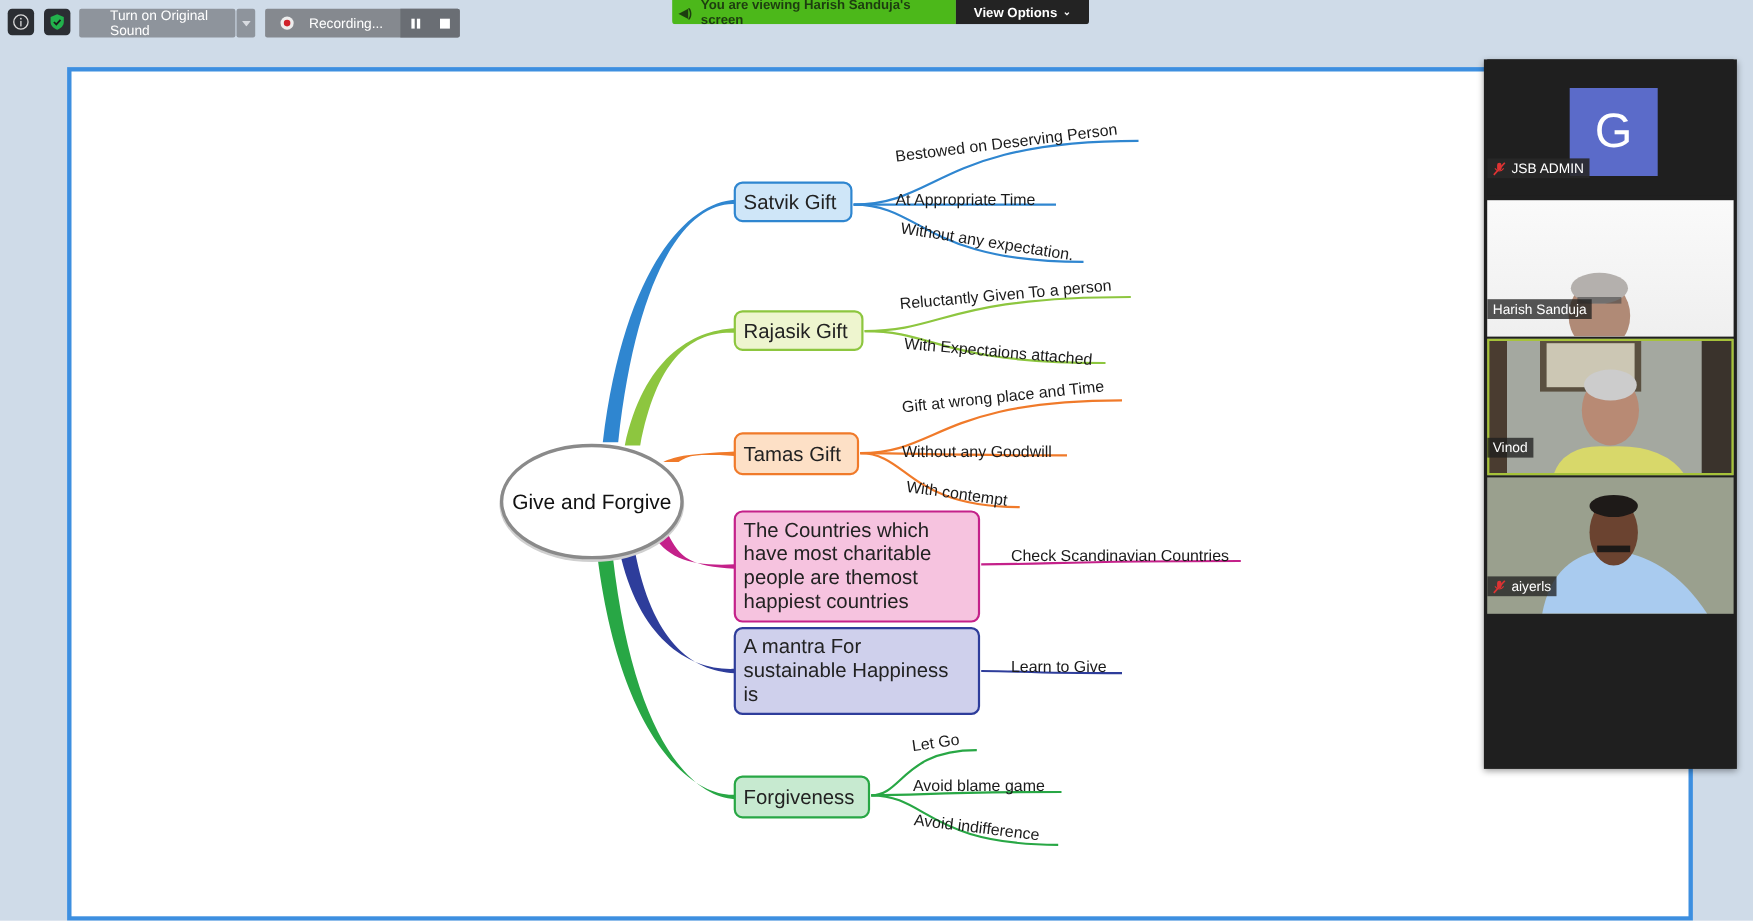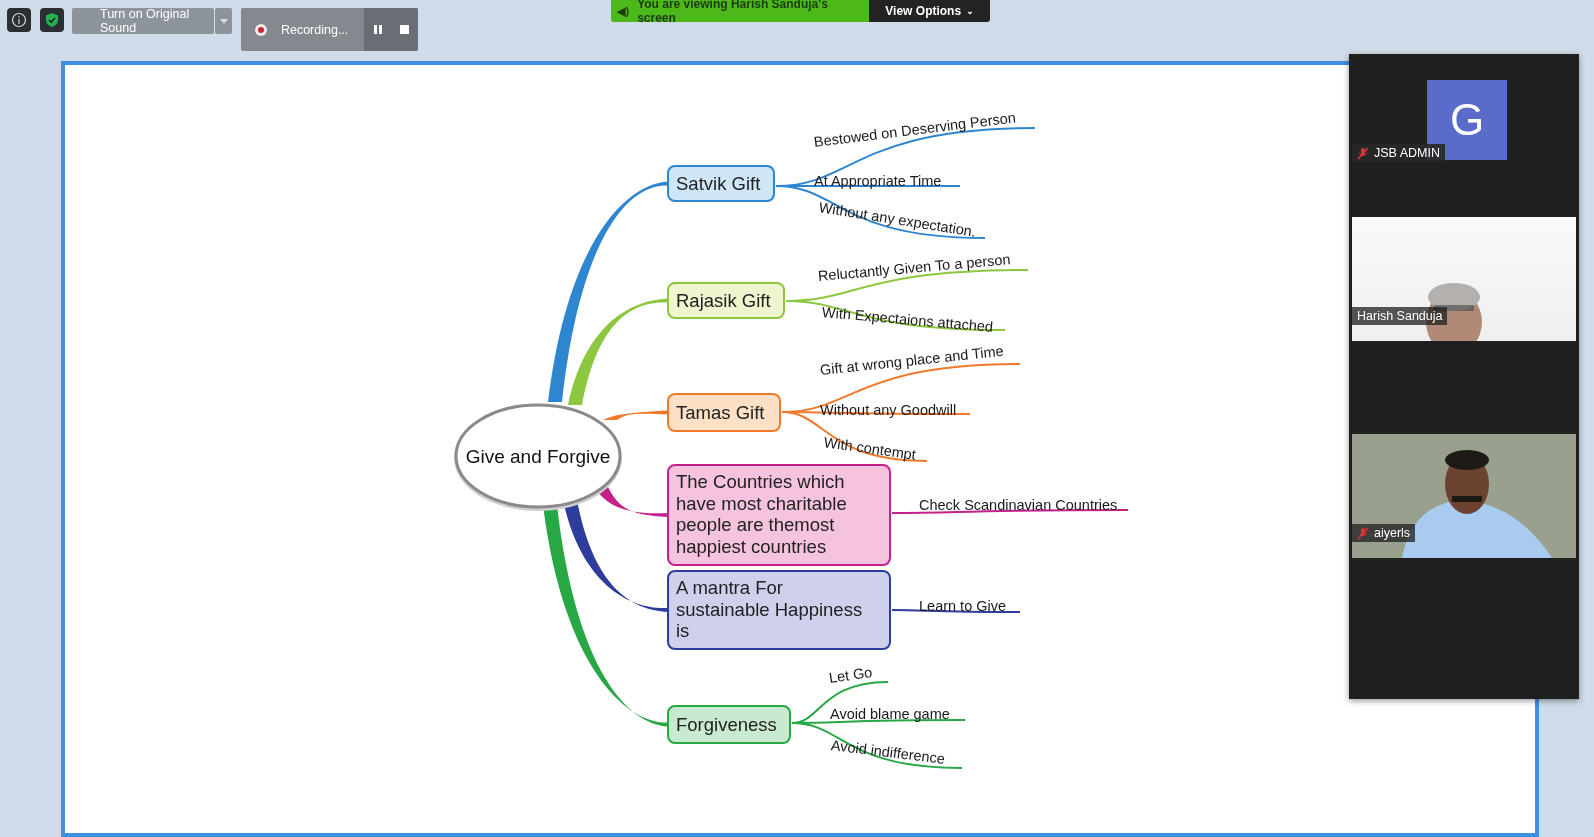--- a/index.html
+++ b/index.html
@@ -5,21 +5,21 @@
   * { box-sizing: border-box; margin: 0; padding: 0; }
   html, body { width: 1594px; height: 837px; overflow: hidden; }
   body { background: #cfdbe8; font-family: "Liberation Sans", sans-serif; position: relative; }
 
   
   .tb-icon { position: absolute; top: 8px; width: 24px; height: 24px; border-radius: 4px; background: #2b2e33; display:flex; align-items:center; justify-content:center; }
   .tb-icon.info { left: 7px; }
   .tb-icon.shield { left: 40px; }
   .sound-btn { position: absolute; top: 8px; left: 72px; height: 26px; width: 142px; background: #8e949c; color: #fff; font-size: 12.5px; display:flex; align-items:center; justify-content:center; border-radius: 2px; padding-left: 28px; }
   .sound-caret { position: absolute; top: 8px; left: 215px; height: 26px; width: 17px; background: #8e949c; display:flex; align-items:center; justify-content:center; border-radius: 2px; }
-  .rec-wrap { position: absolute; top: 8px; left: 241px; height: 43px; width: 177px; background: #85898f; border-radius: 2px; display:flex; align-items:center; }
+  .rec-wrap { position: absolute; top: 8px; left: 241px; height: 26px; width: 177px; background: #85898f; border-radius: 2px; display:flex; align-items:center; }
   .rec-dot { width: 12px; height: 12px; border-radius: 50%; background: #eee; margin-left: 14px; display:flex; align-items:center; justify-content:center; }
   .rec-dot::after { content:""; width: 6px; height: 6px; border-radius: 50%; background: #d0212a; }
   .rec-label { color: #fff; font-size: 12.5px; margin-left: 14px; width: 84px; }
   .rec-ctrls { margin-left: auto; height: 100%; width: 54px; background: #6a6e74; display:flex; align-items:center; justify-content:space-around; border-radius: 0 2px 2px 0; }
   .pause { display:flex; gap:2px; } .pause span { width: 3px; height: 9px; background:#fff; display:block; }
   .stop { width: 9px; height: 9px; background: #fff; }
 
   
   .banner { position: absolute; top: 0; left: 611px; height: 22px; display:flex; border-radius: 0 0 3px 3px; overflow:hidden; }
   .banner-green { background: #4cb81a; color: #1d3d10; font-size: 12px; font-weight: bold; display:flex; align-items:center; padding: 0 14px 0 6px; width: 258px; }
@@ -148,28 +148,42 @@
       <span class="mute">
         <svg width="12" height="13" viewBox="0 0 12 13">
             <rect x="4" y="1" width="4" height="7" rx="2" fill="#d33"></rect>
             <path d="M2 6 Q6 11 10 6" stroke="#d33" fill="none"></path>
             <line x1="1" y1="12" x2="11" y2="1" stroke="#d33" stroke-width="1.5"></line>
           </svg>
       </span>
       <span>JSB ADMIN</span>
     </div>
   </div>
-  <div class="tile" style="top:128px; background:linear-gradient(180deg,#fafafa,#efefef);margin-top:35px;">
+  <div class="tile" style="top:128px; background:linear-gradient(180deg,#fafafa,#efefef);">
     <svg width="224" height="124">
       <ellipse cx="102" cy="105" rx="28" ry="32" fill="#b08a76"></ellipse>
       <ellipse cx="102" cy="80" rx="26" ry="14" fill="#b4b0ad"></ellipse>
       <rect x="82" y="88" width="40" height="6" fill="#444" opacity="0.6"></rect>
     </svg>
     <div class="name">
         <span>Harish Sanduja</span>
+      </div>
+  </div>
+  <div class="tile active" style="top:254px; background:#a4a8a0;">
+    <svg width="224" height="124">
+      <rect x="48" y="0" width="92" height="48" fill="#5a5040"></rect>
+        <rect x="54" y="4" width="80" height="40" fill="#ccc7b4"></rect>
+      <rect x="0" y="0" width="18" height="124" fill="#4a3c30"></rect>
+        <rect x="195" y="0" width="29" height="124" fill="#3a332c"></rect>
+      <path d="M60 124 Q70 95 110 98 Q160 95 180 124 Z" fill="#d8d86a"></path>
+      <ellipse cx="112" cy="65" rx="26" ry="32" fill="#b88a74"></ellipse>
+      <ellipse cx="112" cy="42" rx="24" ry="14" fill="#ccc"></ellipse>
+    </svg>
+    <div class="name">
+        <span>Vinod</span>
       </div>
   </div>
   <div class="tile" style="top:380px; background:#9aa08e;">
     <svg width="224" height="124">
       <path d="M50 124 Q60 70 110 66 Q165 70 200 124 Z" fill="#a9cbef"></path>
       <ellipse cx="115" cy="50" rx="22" ry="30" fill="#6b4330"></ellipse>
       <ellipse cx="115" cy="26" rx="22" ry="10" fill="#1e1a18"></ellipse>
       <rect x="100" y="62" width="30" height="6" fill="#1e1a18"></rect>
     </svg>
     <div class="name">

